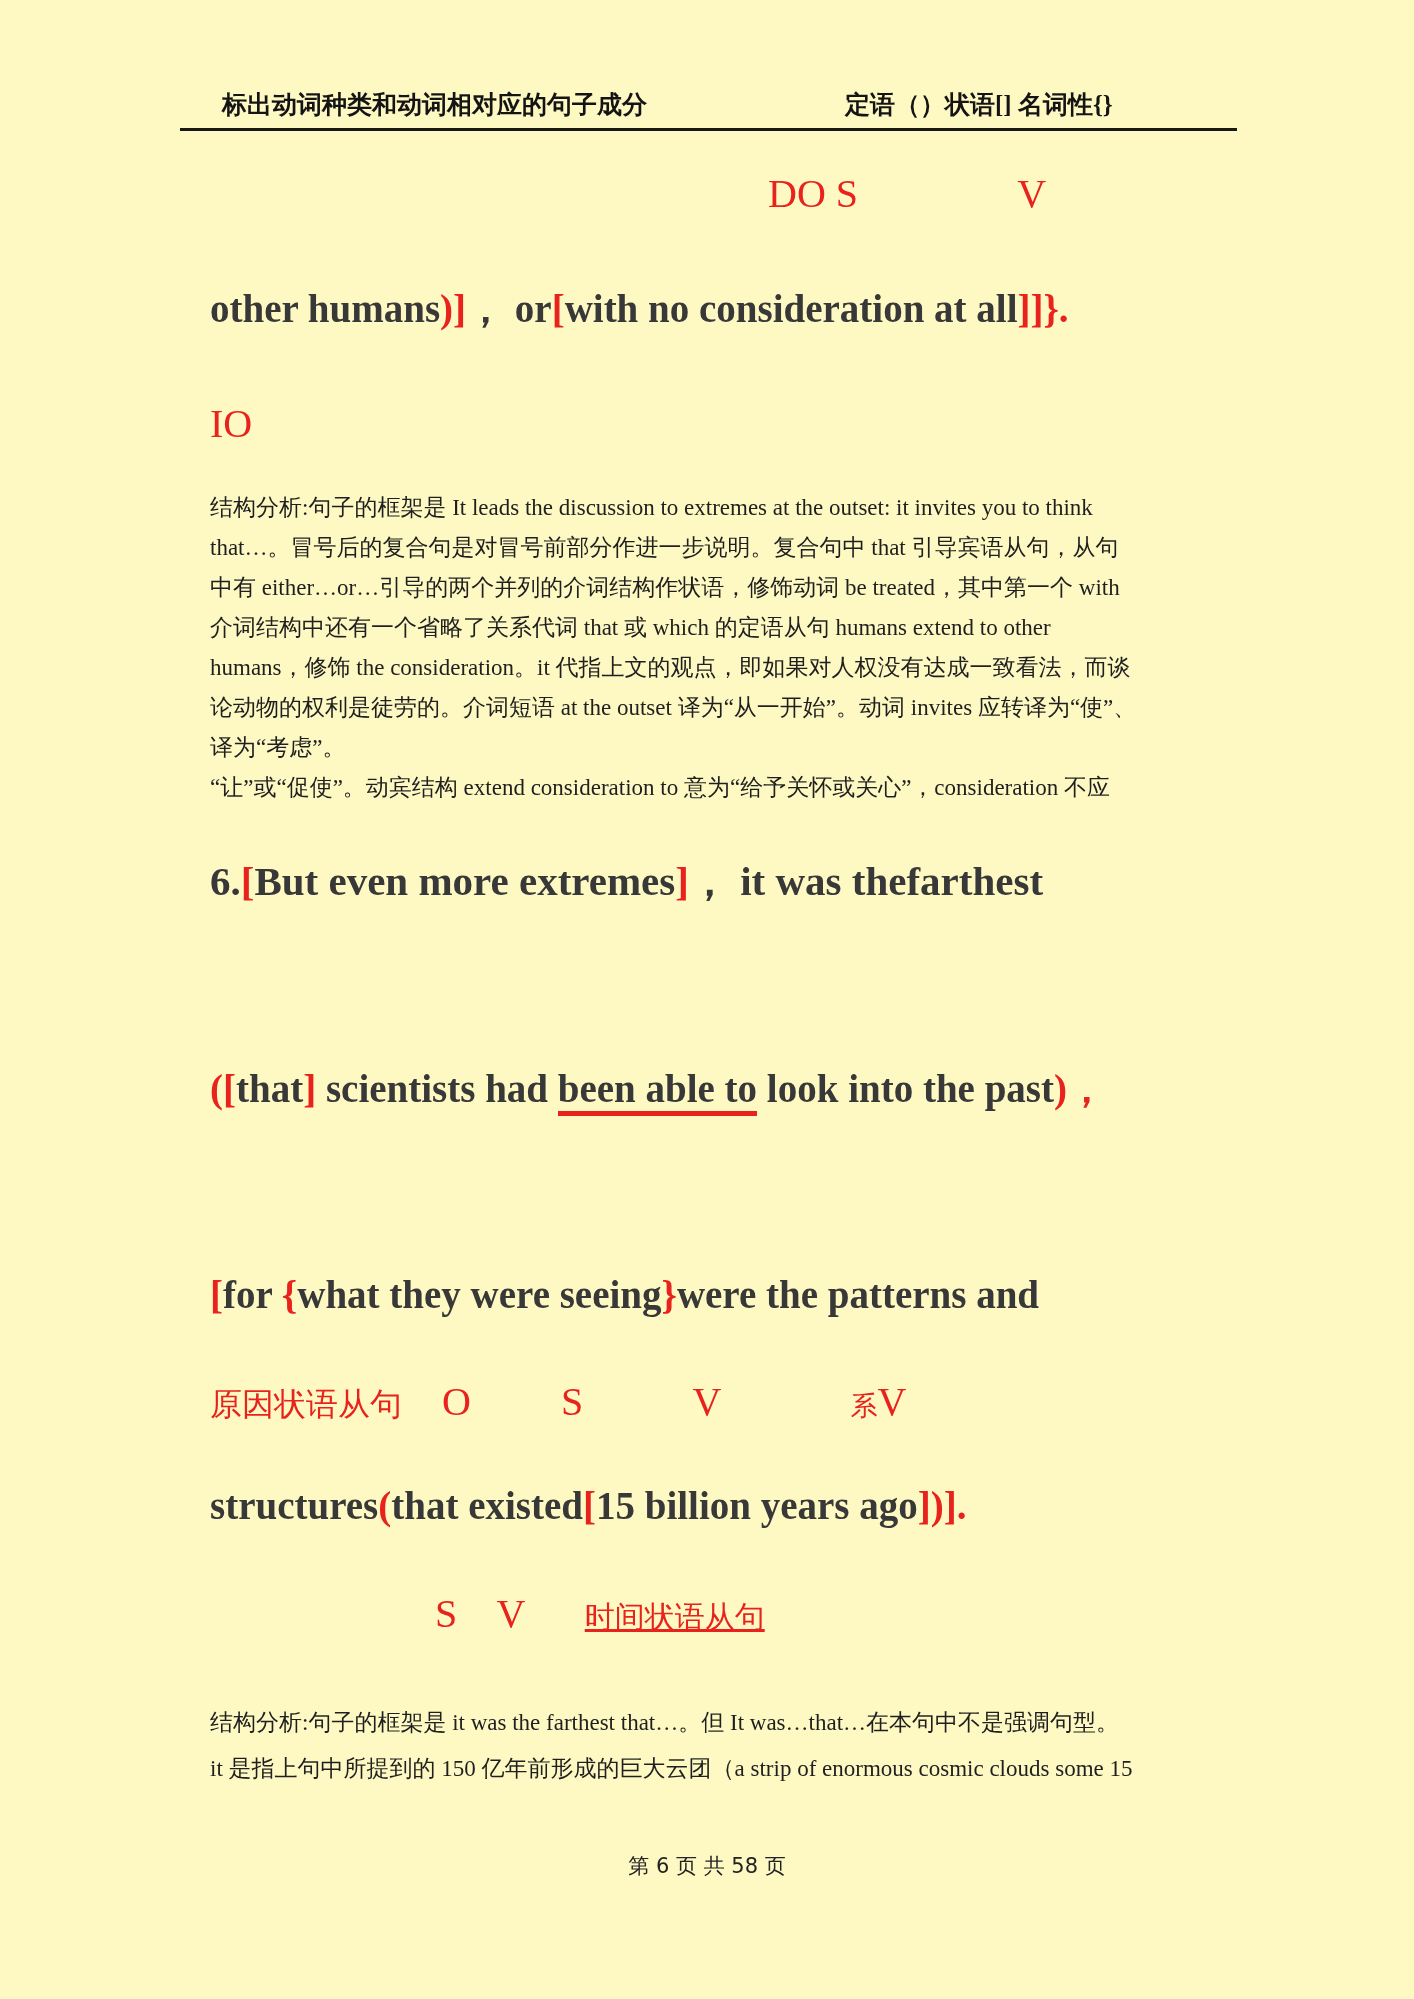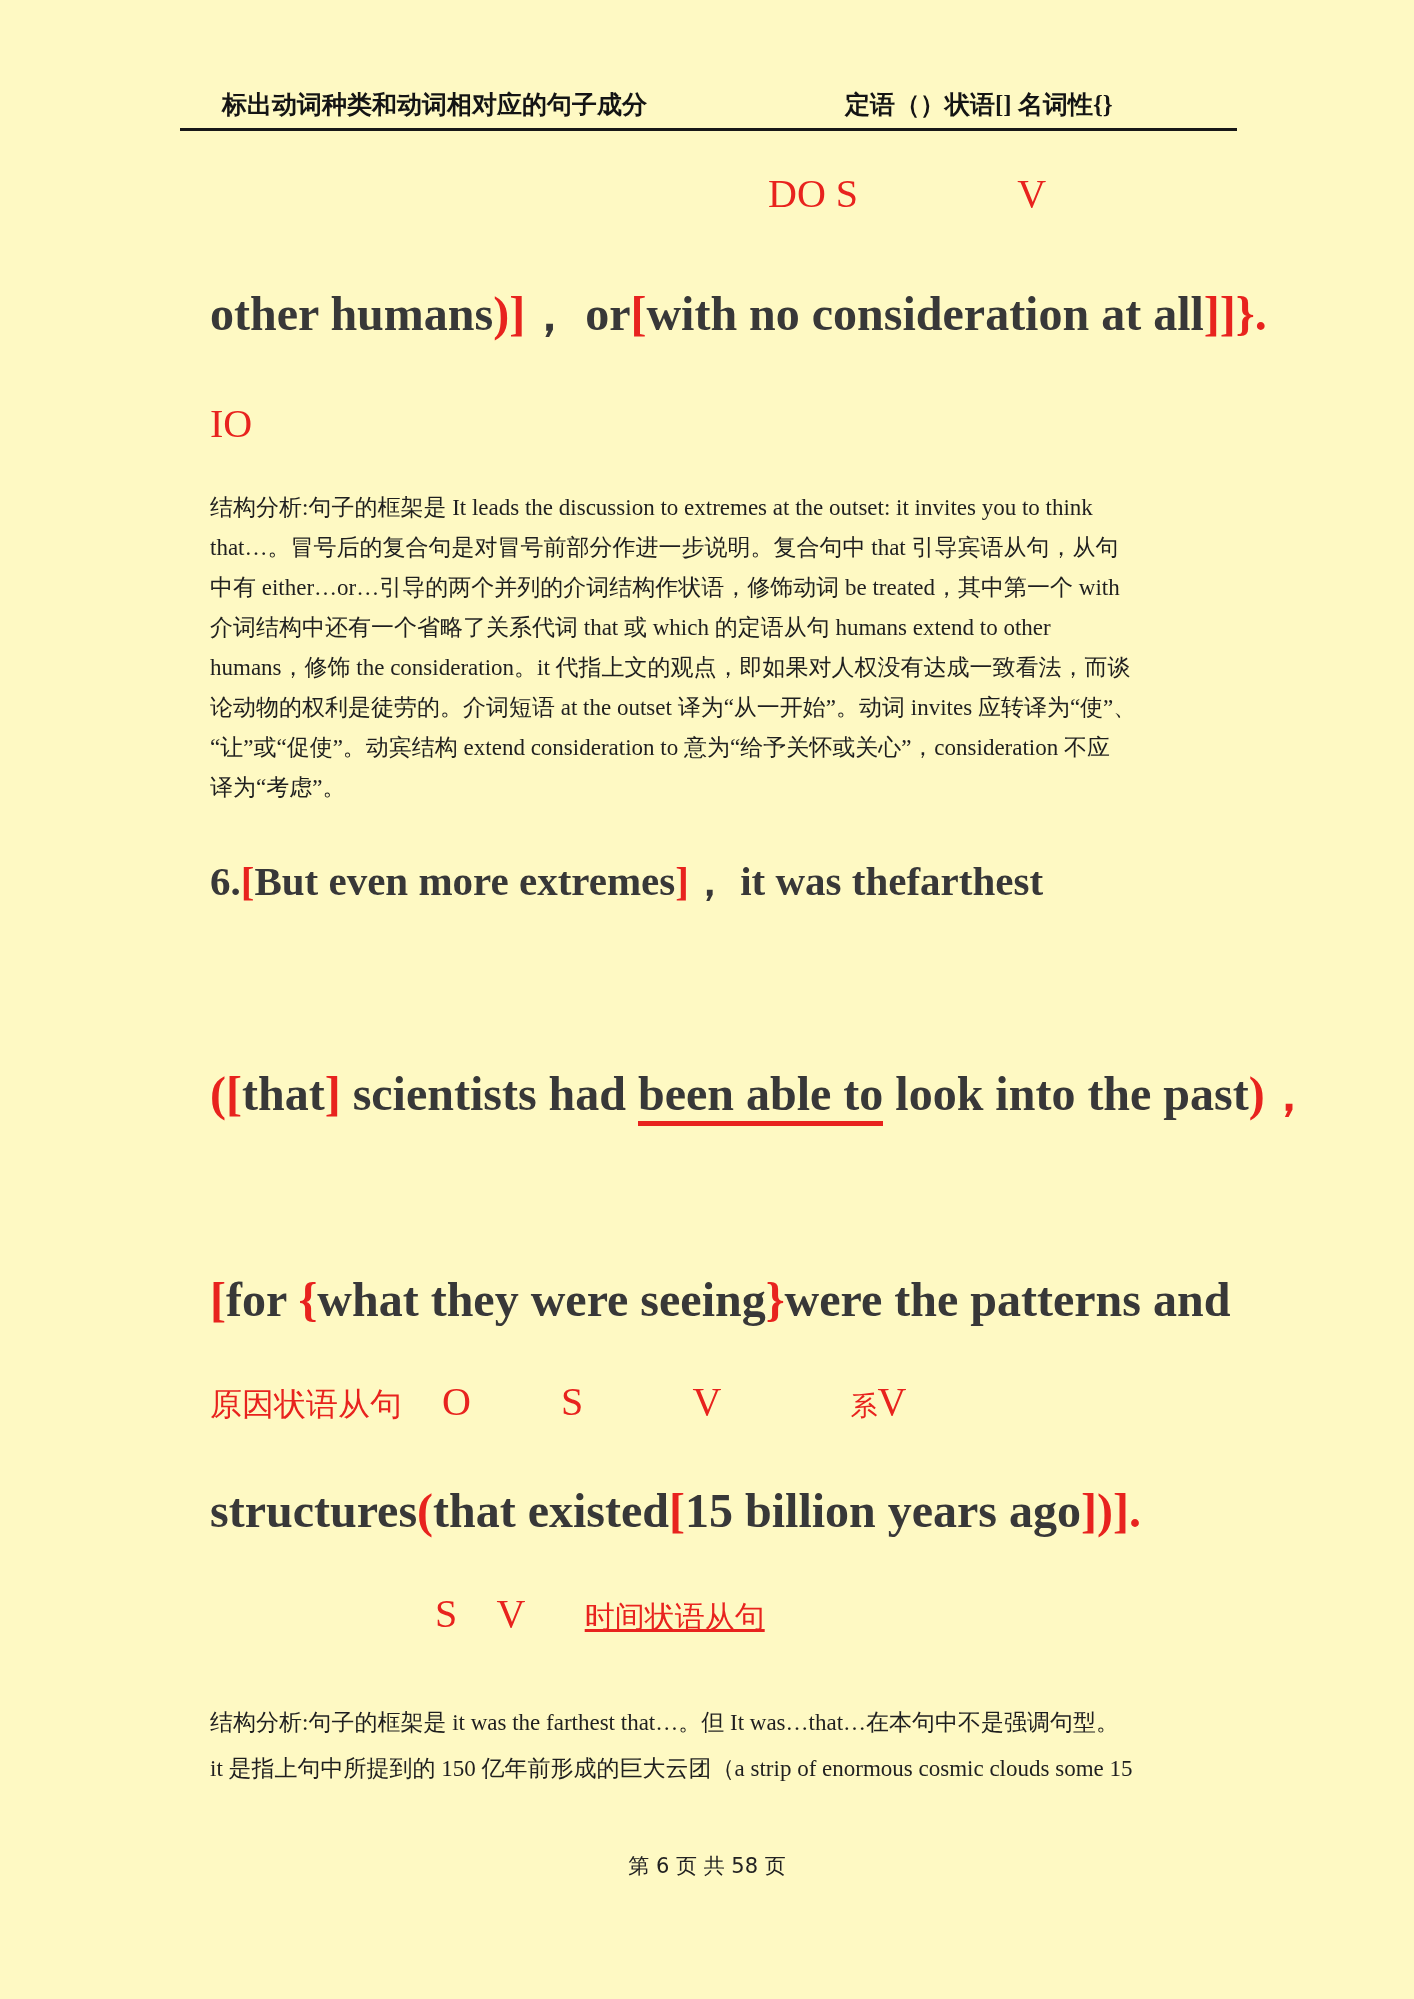--- a/index.html
+++ b/index.html
@@ -11,21 +11,21 @@
   .hdr-left  { position:absolute; left:222px; top:88px; font-size:25px; font-weight:bold; color:#141414; }
   .hdr-right { position:absolute; left:845px; top:88px; font-size:25px; font-weight:bold; color:#141414; }
   .hdr-rule  { position:absolute; left:180px; top:128px; width:1057px; border-top:3px solid #181818; }
 
   .abs { position:absolute; left:210px; }
   .marker { font-size:40px; color:var(--red); white-space:pre; }
   .marker .sm  { font-size:27px; }
   .marker .md  { font-size:30px;text-decoration:underline; }
   .marker .md2 { font-size:32px; }
 
-  .sent { font-size:48px; font-weight:bold; color:var(--ink); white-space:pre; }
+  .sent { font-size:39px; font-weight:bold; color:var(--ink); white-space:pre; }
   .red  { color:var(--red); }
   .u-red { border-bottom:5px solid var(--red); padding-bottom:1px; }
 
   .m1 { top:170px;  padding-left:558px; }
   .s1 { top:282px; }
   .io { top:400px; }
   .p1 { top:488px; }
   .h6 { top:854px;  font-size:41px; }
   .m2 { top:956px;  padding-left:600px; }
   .s2 { top:1062px; }
@@ -60,22 +60,22 @@
 
   <div class="abs marker io"><span class="red">IO</span></div>
 
   <div class="abs para p1">
       <div class="pline">结构分析:句子的框架是 It leads the discussion to extremes at the outset: it invites you to think</div>
       <div class="pline">that…。冒号后的复合句是对冒号前部分作进一步说明。复合句中 that 引导宾语从句，从句</div>
       <div class="pline">中有 either…or…引导的两个并列的介词结构作状语，修饰动词 be treated，其中第一个 with</div>
       <div class="pline">介词结构中还有一个省略了关系代词 that 或 which 的定语从句 humans extend to other</div>
       <div class="pline">humans，修饰 the consideration。it 代指上文的观点，即如果对人权没有达成一致看法，而谈</div>
       <div class="pline">论动物的权利是徒劳的。介词短语 at the outset 译为“从一开始”。动词 invites 应转译为“使”、</div>
+      <div class="pline">译为“考虑”。</div>
       <div class="pline">“让”或“促使”。动宾结构 extend consideration to 意为“给予关怀或关心”，consideration 不应</div>
-      <div class="pline">译为“考虑”。</div>
     </div>
 
   <div class="abs sent h6"><span>6.</span><span class="red">[</span><span>But even more extremes</span><span class="red">]</span><span>，</span><span> it was thefarthest</span></div>
 
 
   <div class="abs sent s2"><span class="red">([</span><span>that</span><span class="red">]</span><span> scientists had </span><span class="u-red">been able to</span><span> look into the past</span><span class="red">)</span><span class="red">，</span></div>
 
 
   <div class="abs sent s3"><span class="red">[</span><span>for </span><span class="red">{</span><span>what they were seeing</span><span class="red">}</span><span>were the patterns and</span></div>
 

